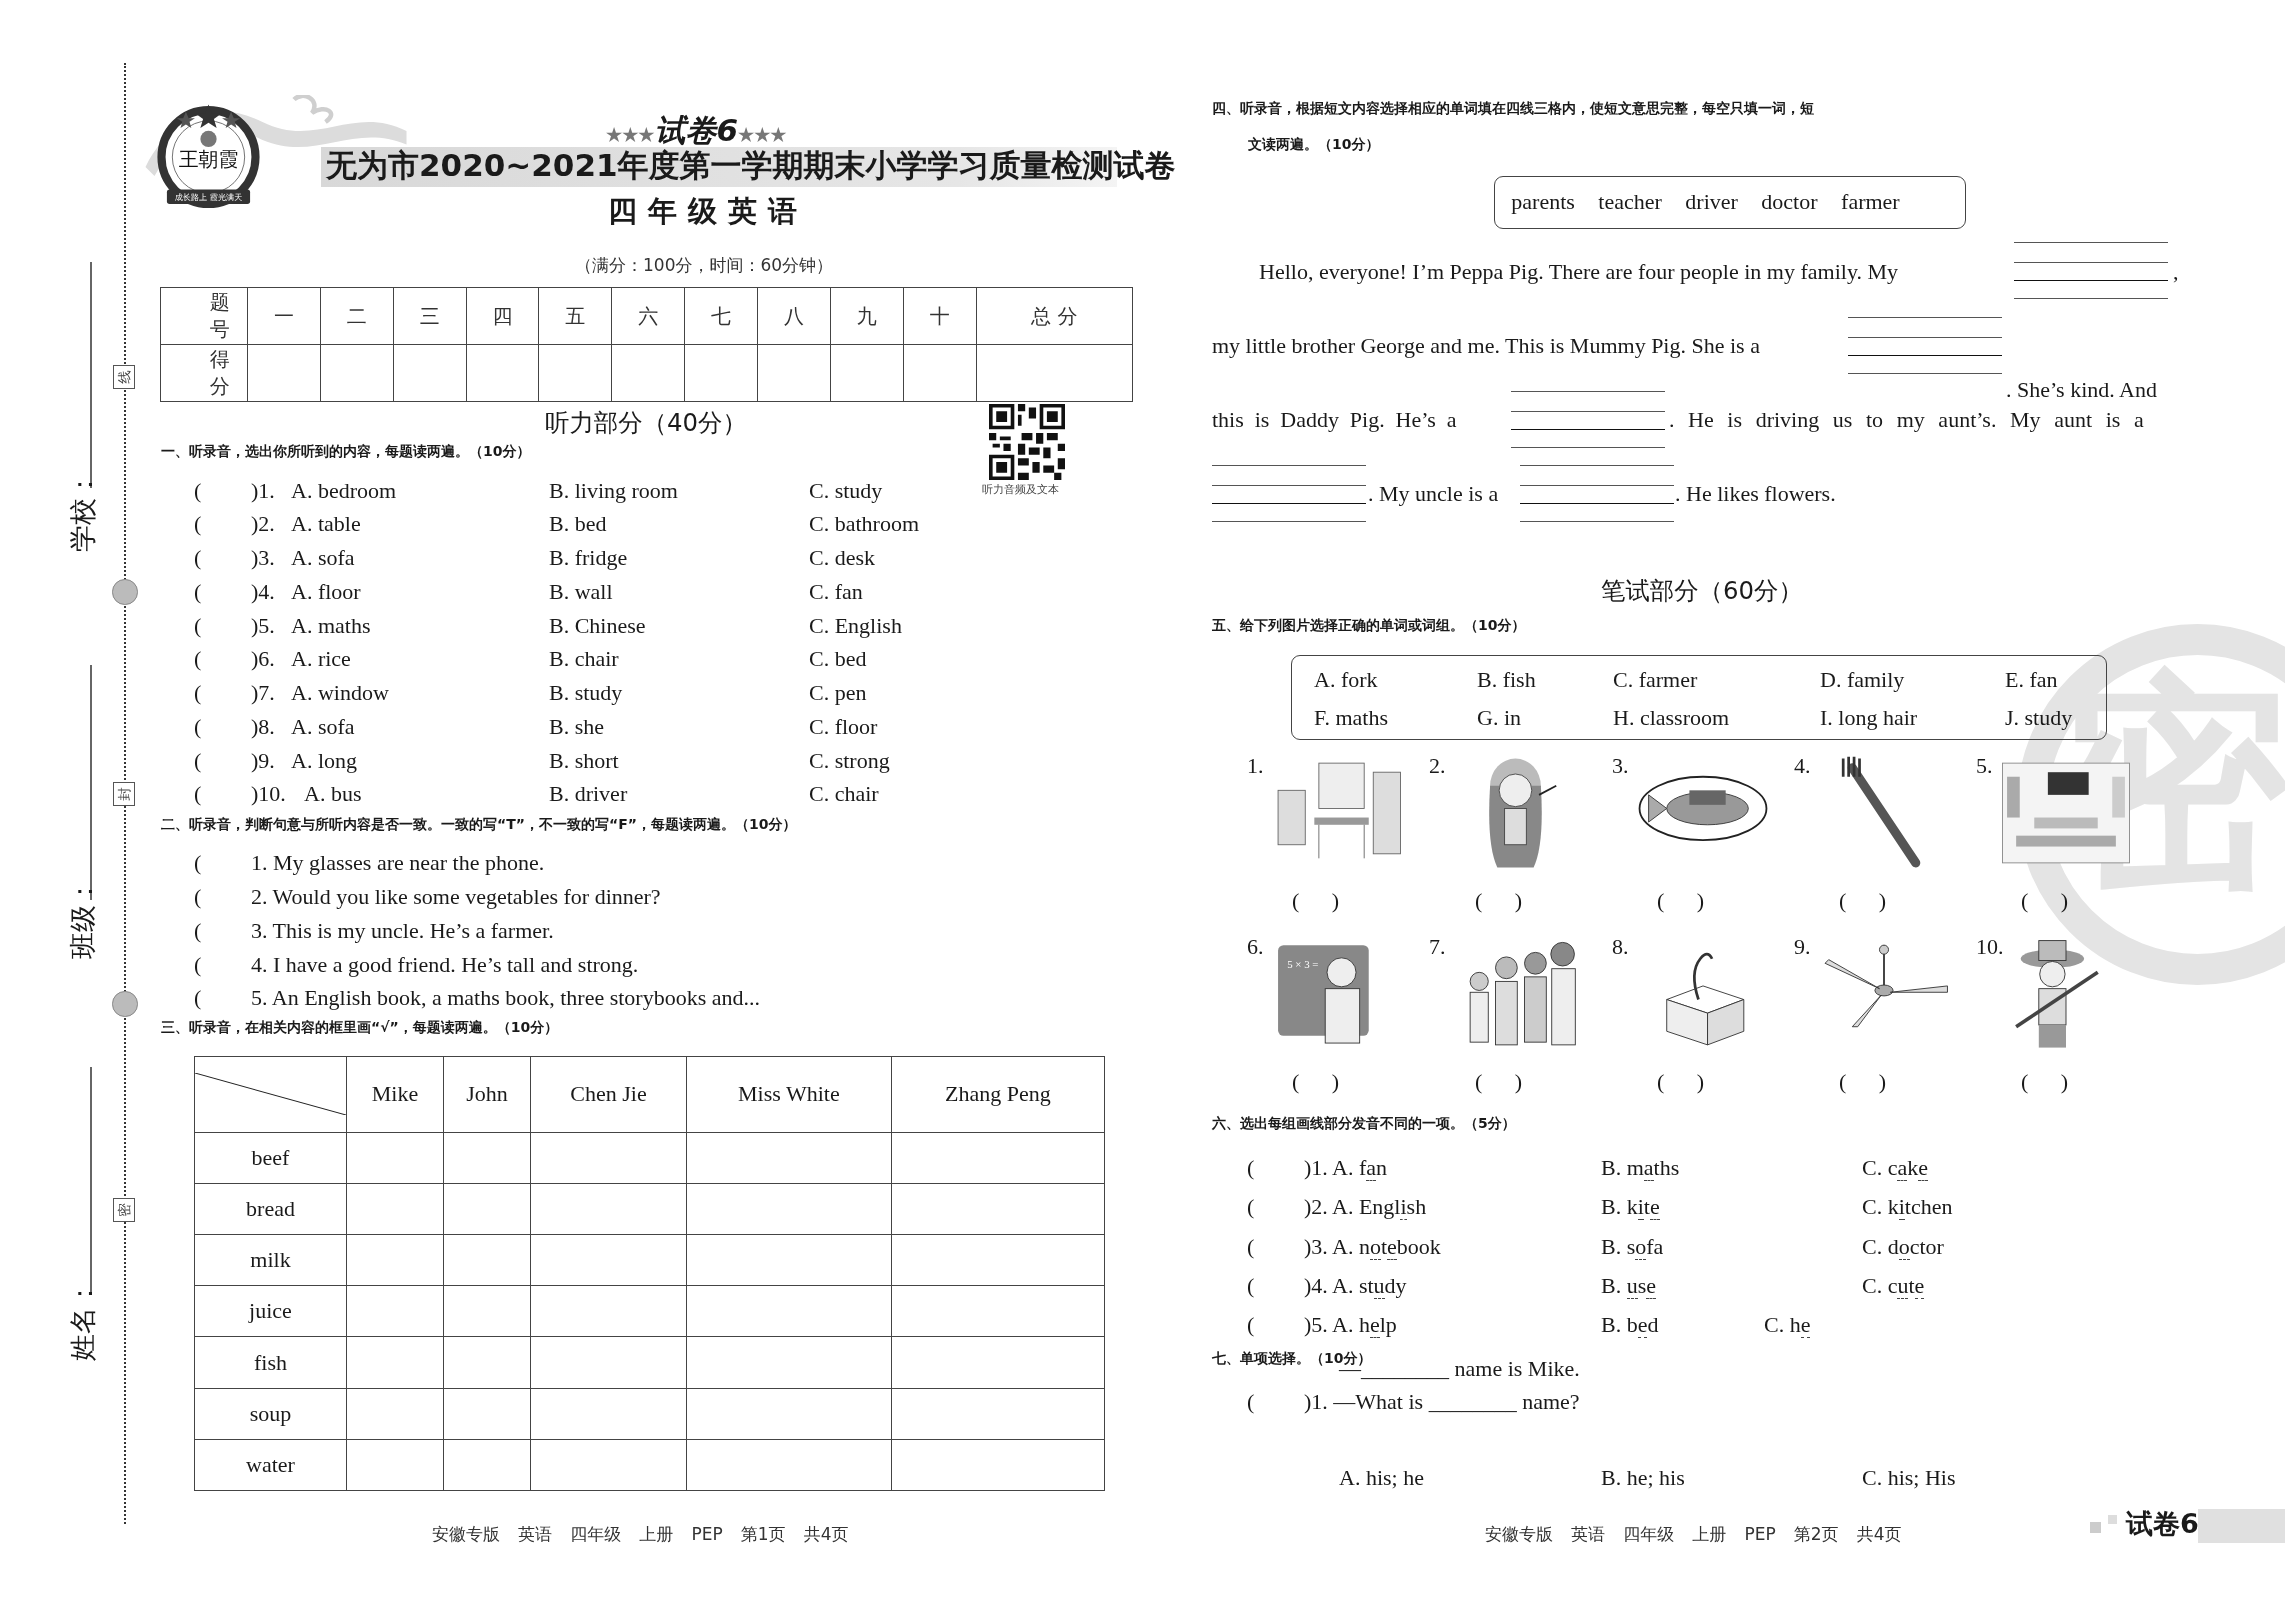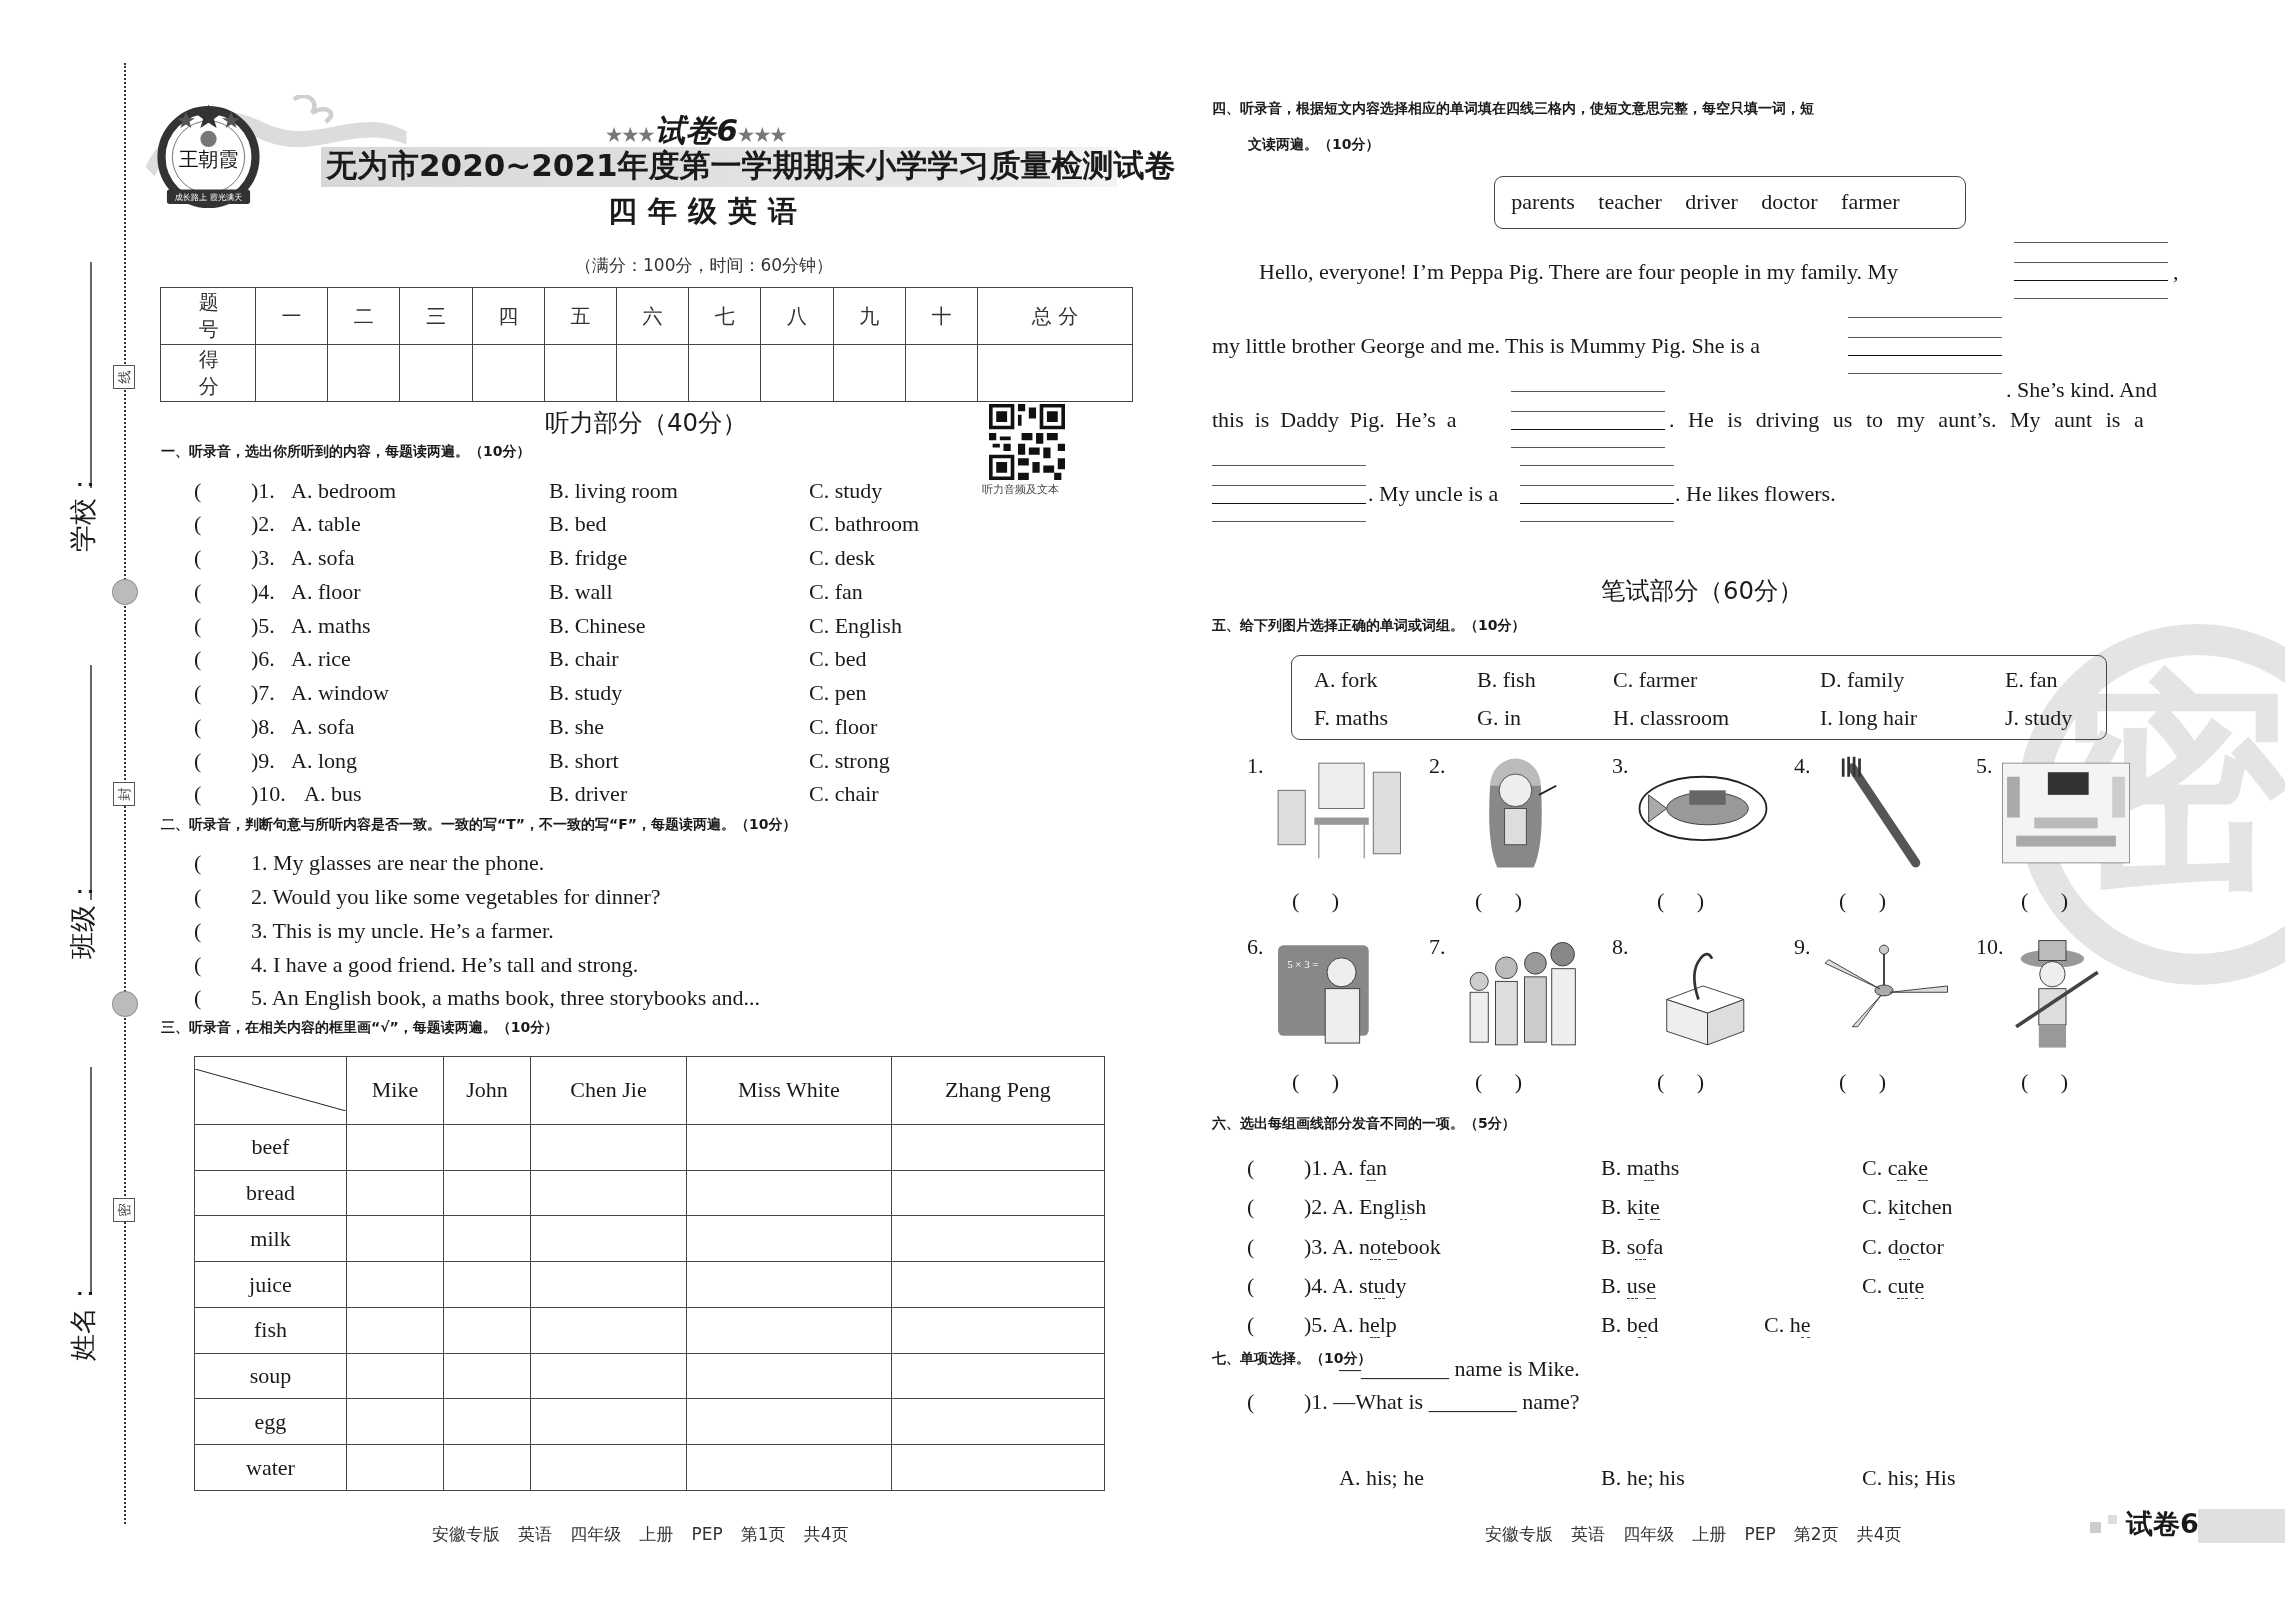--- a/index.html
+++ b/index.html
@@ -20,21 +20,21 @@
   .ribbon { position:absolute; left:136px; top:95px; width:271px; height:81px; }
   .exam-no { position:absolute; left:606px; top:110px; font-size:31px; font-weight:bold; font-style:italic; }
   .exam-no .stars { font-size:18px; color:#777; font-style:normal; }
   .banner { position:absolute; left:321px; top:147px; width:796px; height:40px; background:linear-gradient(90deg,#d8d8d8,#e6e6e6 80%,#f4f4f4); }
   .banner-title { position:absolute; left:326px; top:145px; font-size:31px; font-weight:bold; letter-spacing:0px; white-space:nowrap; color:#1a1a1a; }
   .subject { position:absolute; left:608px; top:192px; font-size:29px; font-weight:bold; letter-spacing:11px; }
   .meta { position:absolute; left:575px; top:254px; font-size:17px; color:#333; }
 
   table.score { position:absolute; left:160px; top:287px; width:973px; height:87px; border-collapse:collapse; border:1.8px solid #333; }
   table.score td { border:0.9px solid #444; font-size:20px; text-align:center; color:#333; }
-  table.score td.lbl { text-align:center; padding-left:19px; letter-spacing:16.3px; width:74px; }
+  table.score td.lbl { text-align:right; padding-left:11px; letter-spacing:16.3px; width:74px; }
 
   .sec-head { position:absolute; font-size:14px; white-space:nowrap; font-weight:bold; }
   .part-head { position:absolute; font-size:24.4px; white-space:nowrap; }
   .row { position:absolute; font-size:22px; white-space:nowrap; }
   .paren { position:absolute; font-size:22px; }
 
   .qr { position:absolute; left:989px; top:404px; width:76px; height:76px; }
   .qr-cap { position:absolute; left:982px; top:482px; font-size:11px; color:#444; white-space:nowrap; }
 
   table.food { position:absolute; left:194px; top:1056px; width:911px; height:435px; border-collapse:collapse; border:1.8px solid #333; }
@@ -269,28 +269,20 @@
       </tr>
       <tr>
         <td>soup</td>
         <td></td>
         <td></td>
         <td></td>
         <td></td>
         <td></td>
       </tr>
       <tr>
-        <td>egg</td>
-        <td></td>
-        <td></td>
-        <td></td>
-        <td></td>
-        <td></td>
-      </tr>
-      <tr>
         <td>water</td>
         <td></td>
         <td></td>
         <td></td>
         <td></td>
         <td></td>
       </tr>
     </tbody>
 </table>
 

